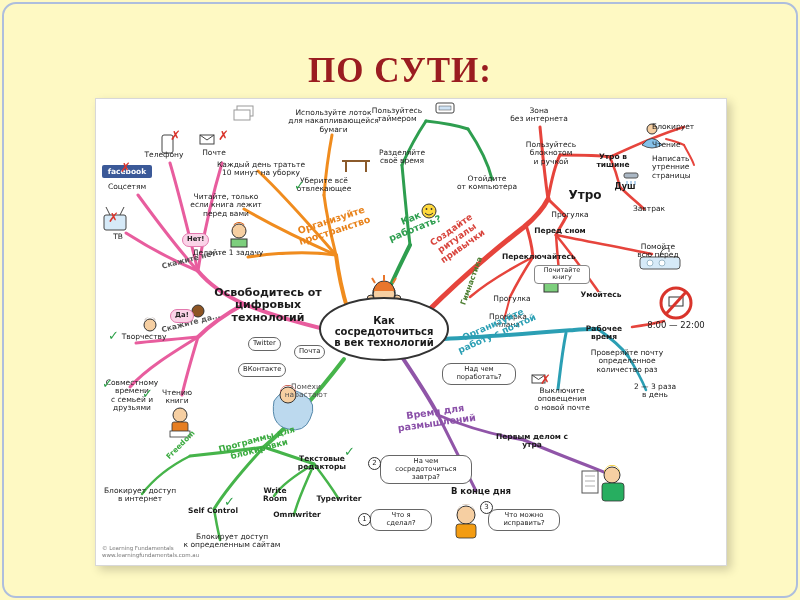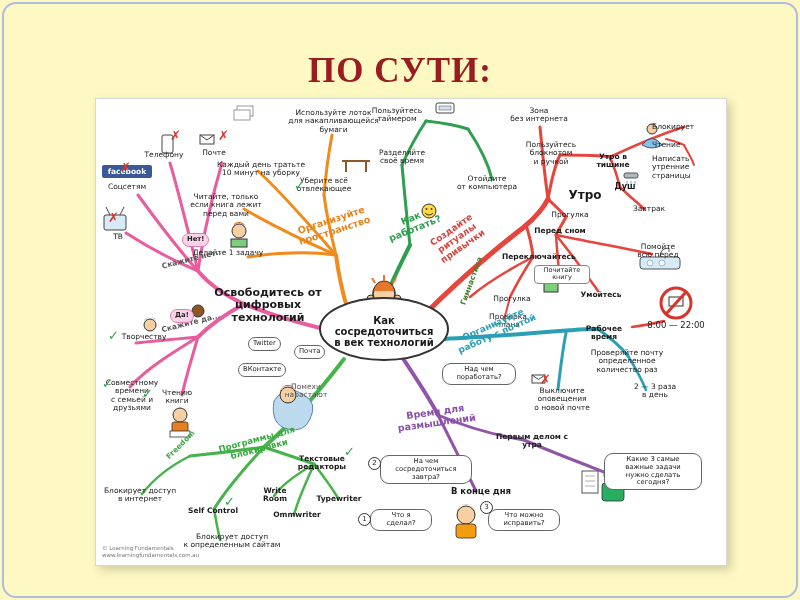--- a/index.html
+++ b/index.html
@@ -337,24 +337,20 @@
     <div class="bubble" style="left:142px;top:264px">ВКонтакте</div>
     <div class="bubble" style="left:346px;top:264px;width:64px">Над чем
 поработать?</div>
     <div class="bubble" style="left:284px;top:356px;width:82px">На чем
 сосредоточиться
 завтра?</div>
     <div class="bubble" style="left:274px;top:410px;width:52px">Что я
 сделал?</div>
     <div class="bubble" style="left:392px;top:410px;width:62px">Что можно
 исправить?</div>
-    <div class="bubble" style="left:508px;top:354px;width:88px">Какие 3 самые
-важные задачи
-нужно сделать
-сегодня?</div>
 
     <div class="stepnum" style="left:262px;top:414px">1</div>
     <div class="stepnum" style="left:272px;top:358px">2</div>
     <div class="stepnum" style="left:384px;top:402px">3</div>
 
     <span class="check" style="left:198px;top:80px">✓</span>
     <span class="check" style="left:12px;top:230px">✓</span>
     <span class="check" style="left:6px;top:278px">✓</span>
     <span class="check" style="left:46px;top:288px">✓</span>
     <span class="check" style="left:128px;top:396px">✓</span>

